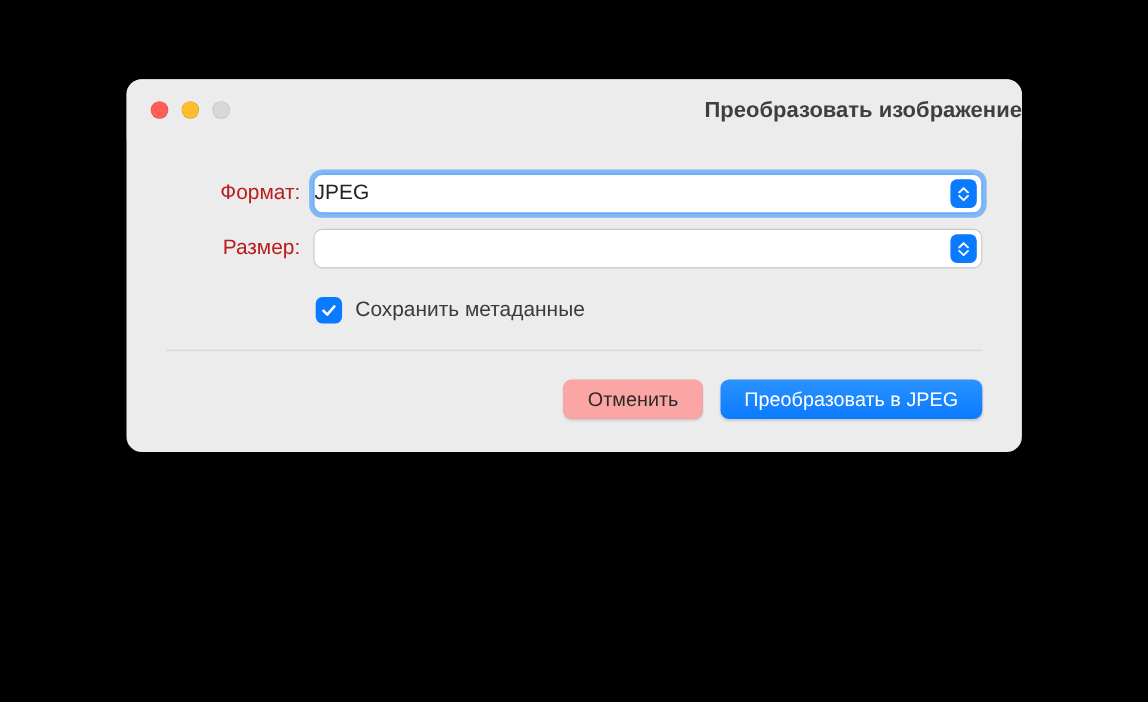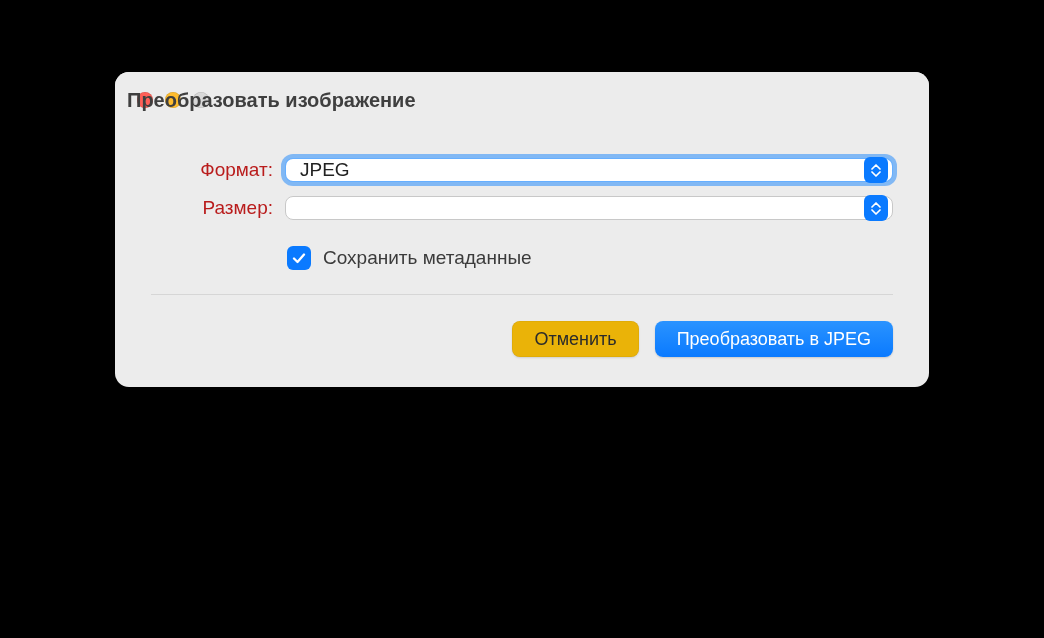--- a/index.html
+++ b/index.html
@@ -41,21 +41,21 @@
       height: 16px;
       border-radius: 50%;
     }
     .light.red { background: #ff5f57; box-shadow: inset 0 0 0 0.5px rgba(0,0,0,0.15); }
     .light.yellow { background: #febc2e; box-shadow: inset 0 0 0 0.5px rgba(0,0,0,0.15); }
     .light.gray { background: #d8d8d8; box-shadow: inset 0 0 0 0.5px rgba(0,0,0,0.15); }
     .title {
       position: absolute;
       left: 12px;
       right: 0;
-      text-align: left;
+      text-align: right;
       font-size: 20px;
       font-weight: 600;
       color: #3f3f3f;
       pointer-events: none;
     }
     .content {
       padding: 30px 36px 0 36px;
     }
     .form-row {
       display: flex;
@@ -68,27 +68,27 @@
       font-size: 19px;
       color: #b91c1c;
       padding-right: 12px;
     }
     .select-wrap {
       flex: 1;
       position: relative;
     }
     .select {
       width: 100%;
-      height: 24px;
+      height: 36px;
       background: #fff;
       border: 1px solid #c8c8c8;
       border-radius: 8px;
       font-size: 19px;
       color: #222;
-      padding: 0 44px 0 14px;
+      padding: 0 44px 0 0;
       display: flex;
       align-items: center;
       cursor: default;
       position: relative;
     }
     .select.focused {
       box-shadow: 0 0 0 4px rgba(0,122,255,0.45);
       border-color: rgba(0,122,255,0.6);
     }
     .select-chevrons {
@@ -150,21 +150,21 @@
       padding: 0 22px;
       border-radius: 8px;
       font-size: 18px;
       display: flex;
       align-items: center;
       justify-content: center;
       cursor: default;
       border: none;
     }
     .btn.secondary {
-      background: #eab308;
+      background: #fca5a5;
       color: #2b2b2b;
       box-shadow: 0 1px 2px rgba(0,0,0,0.12), inset 0 0 0 0.5px rgba(0,0,0,0.08);
     }
     .btn.primary {
       background: linear-gradient(180deg, #2a93ff 0%, #0a7aff 100%);
       color: #fff;
       box-shadow: 0 1px 2px rgba(0,0,0,0.15);
     }
   </style>
 </head>

